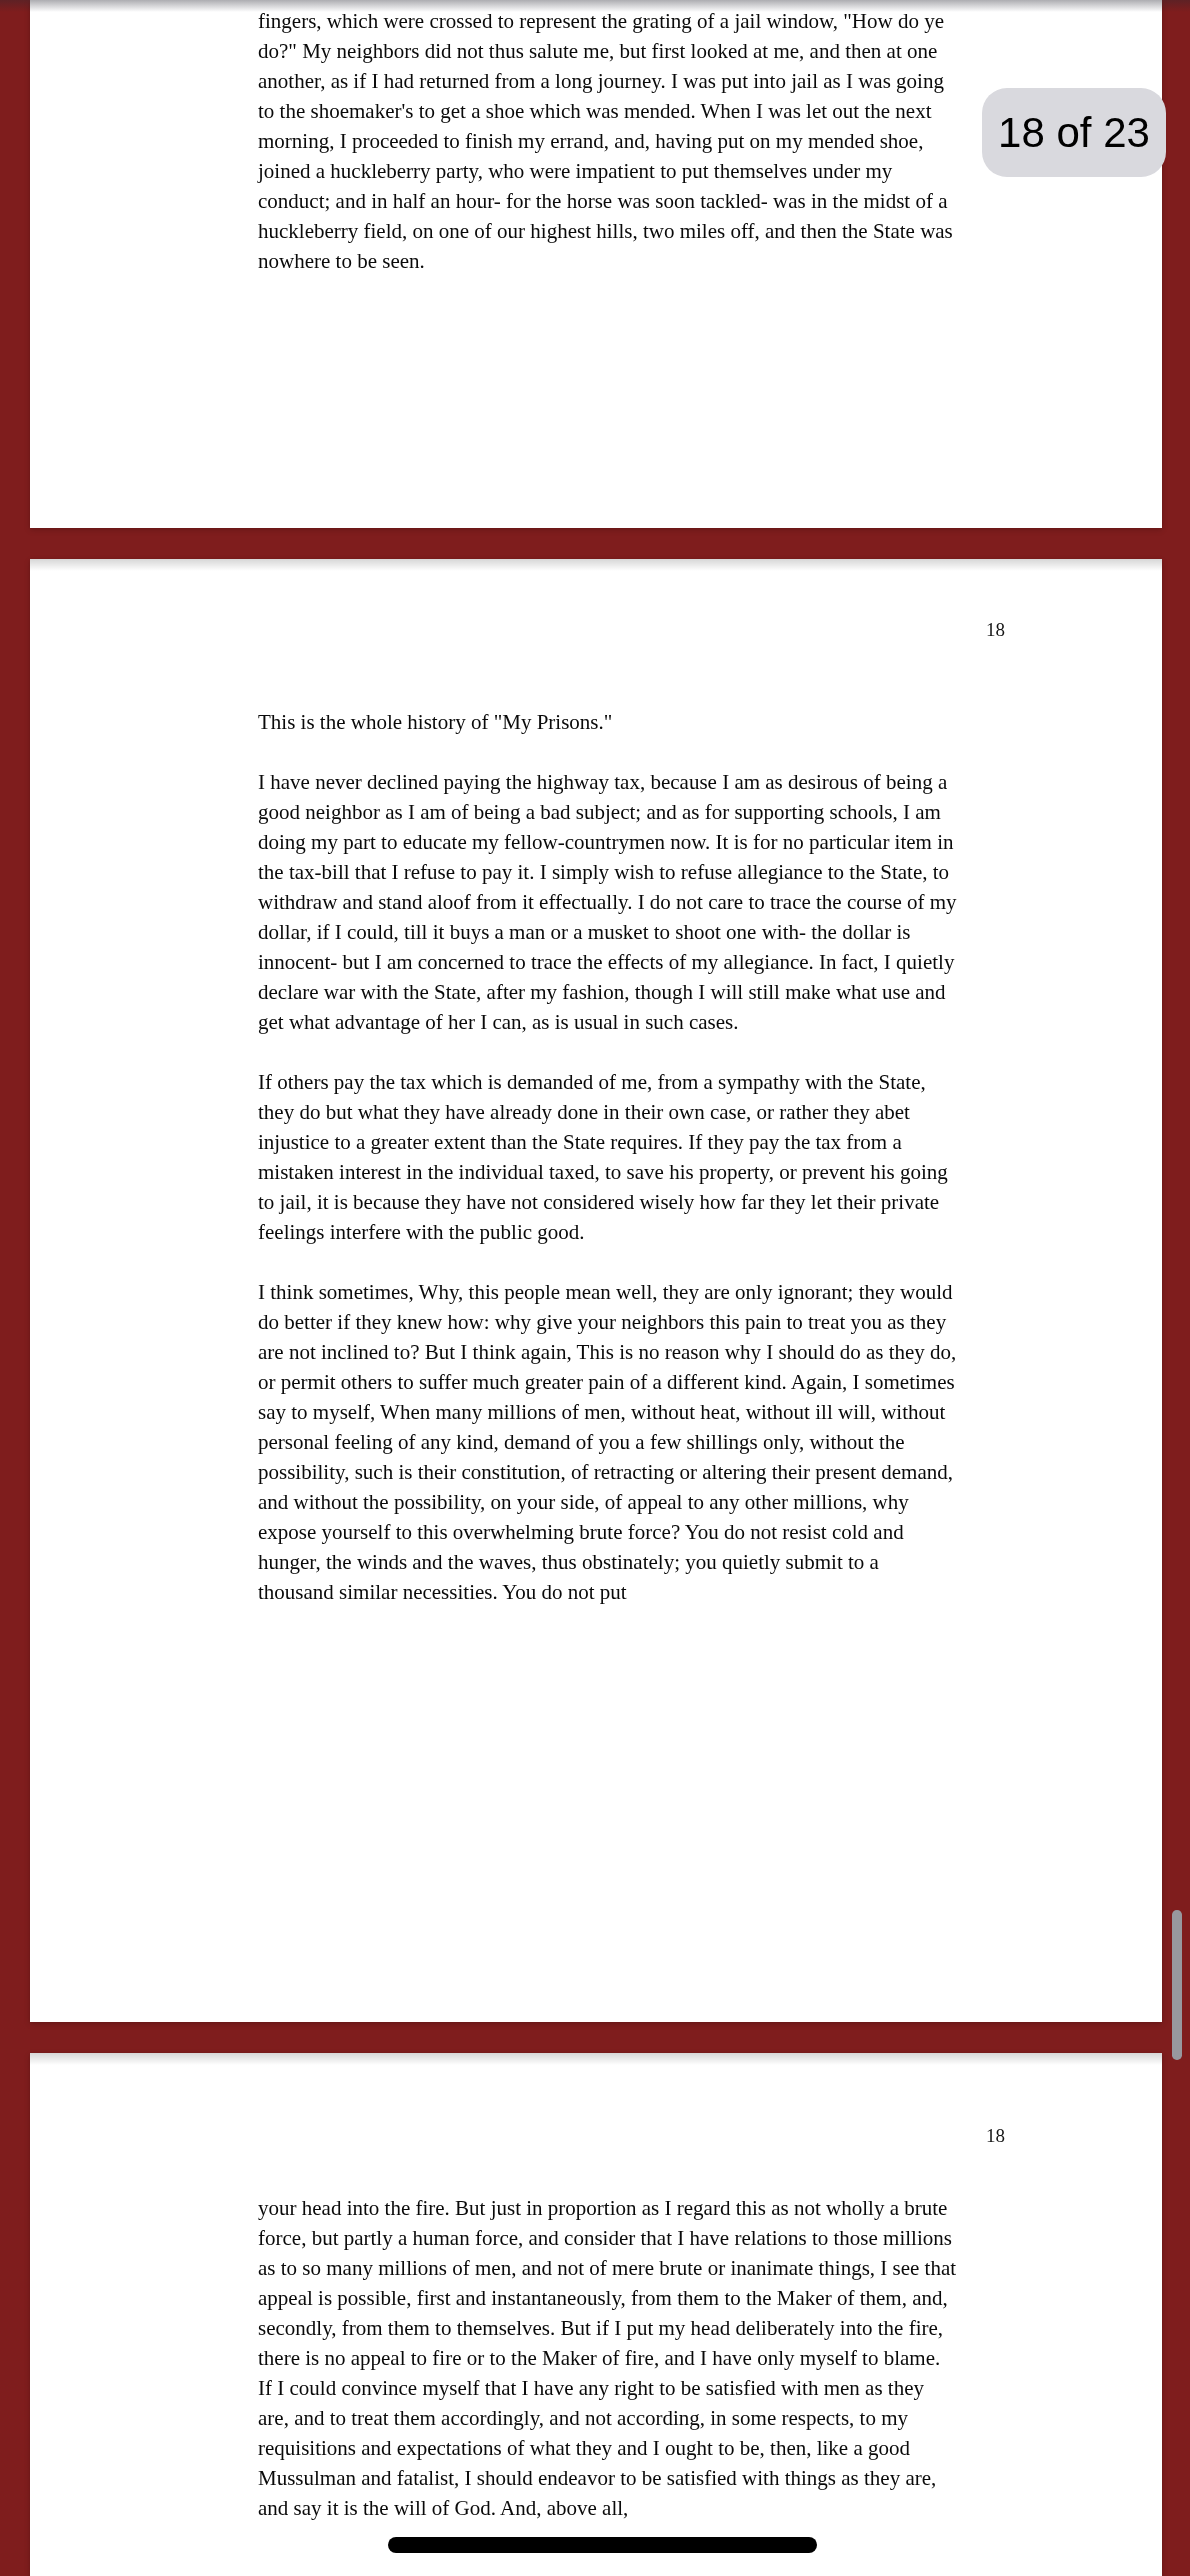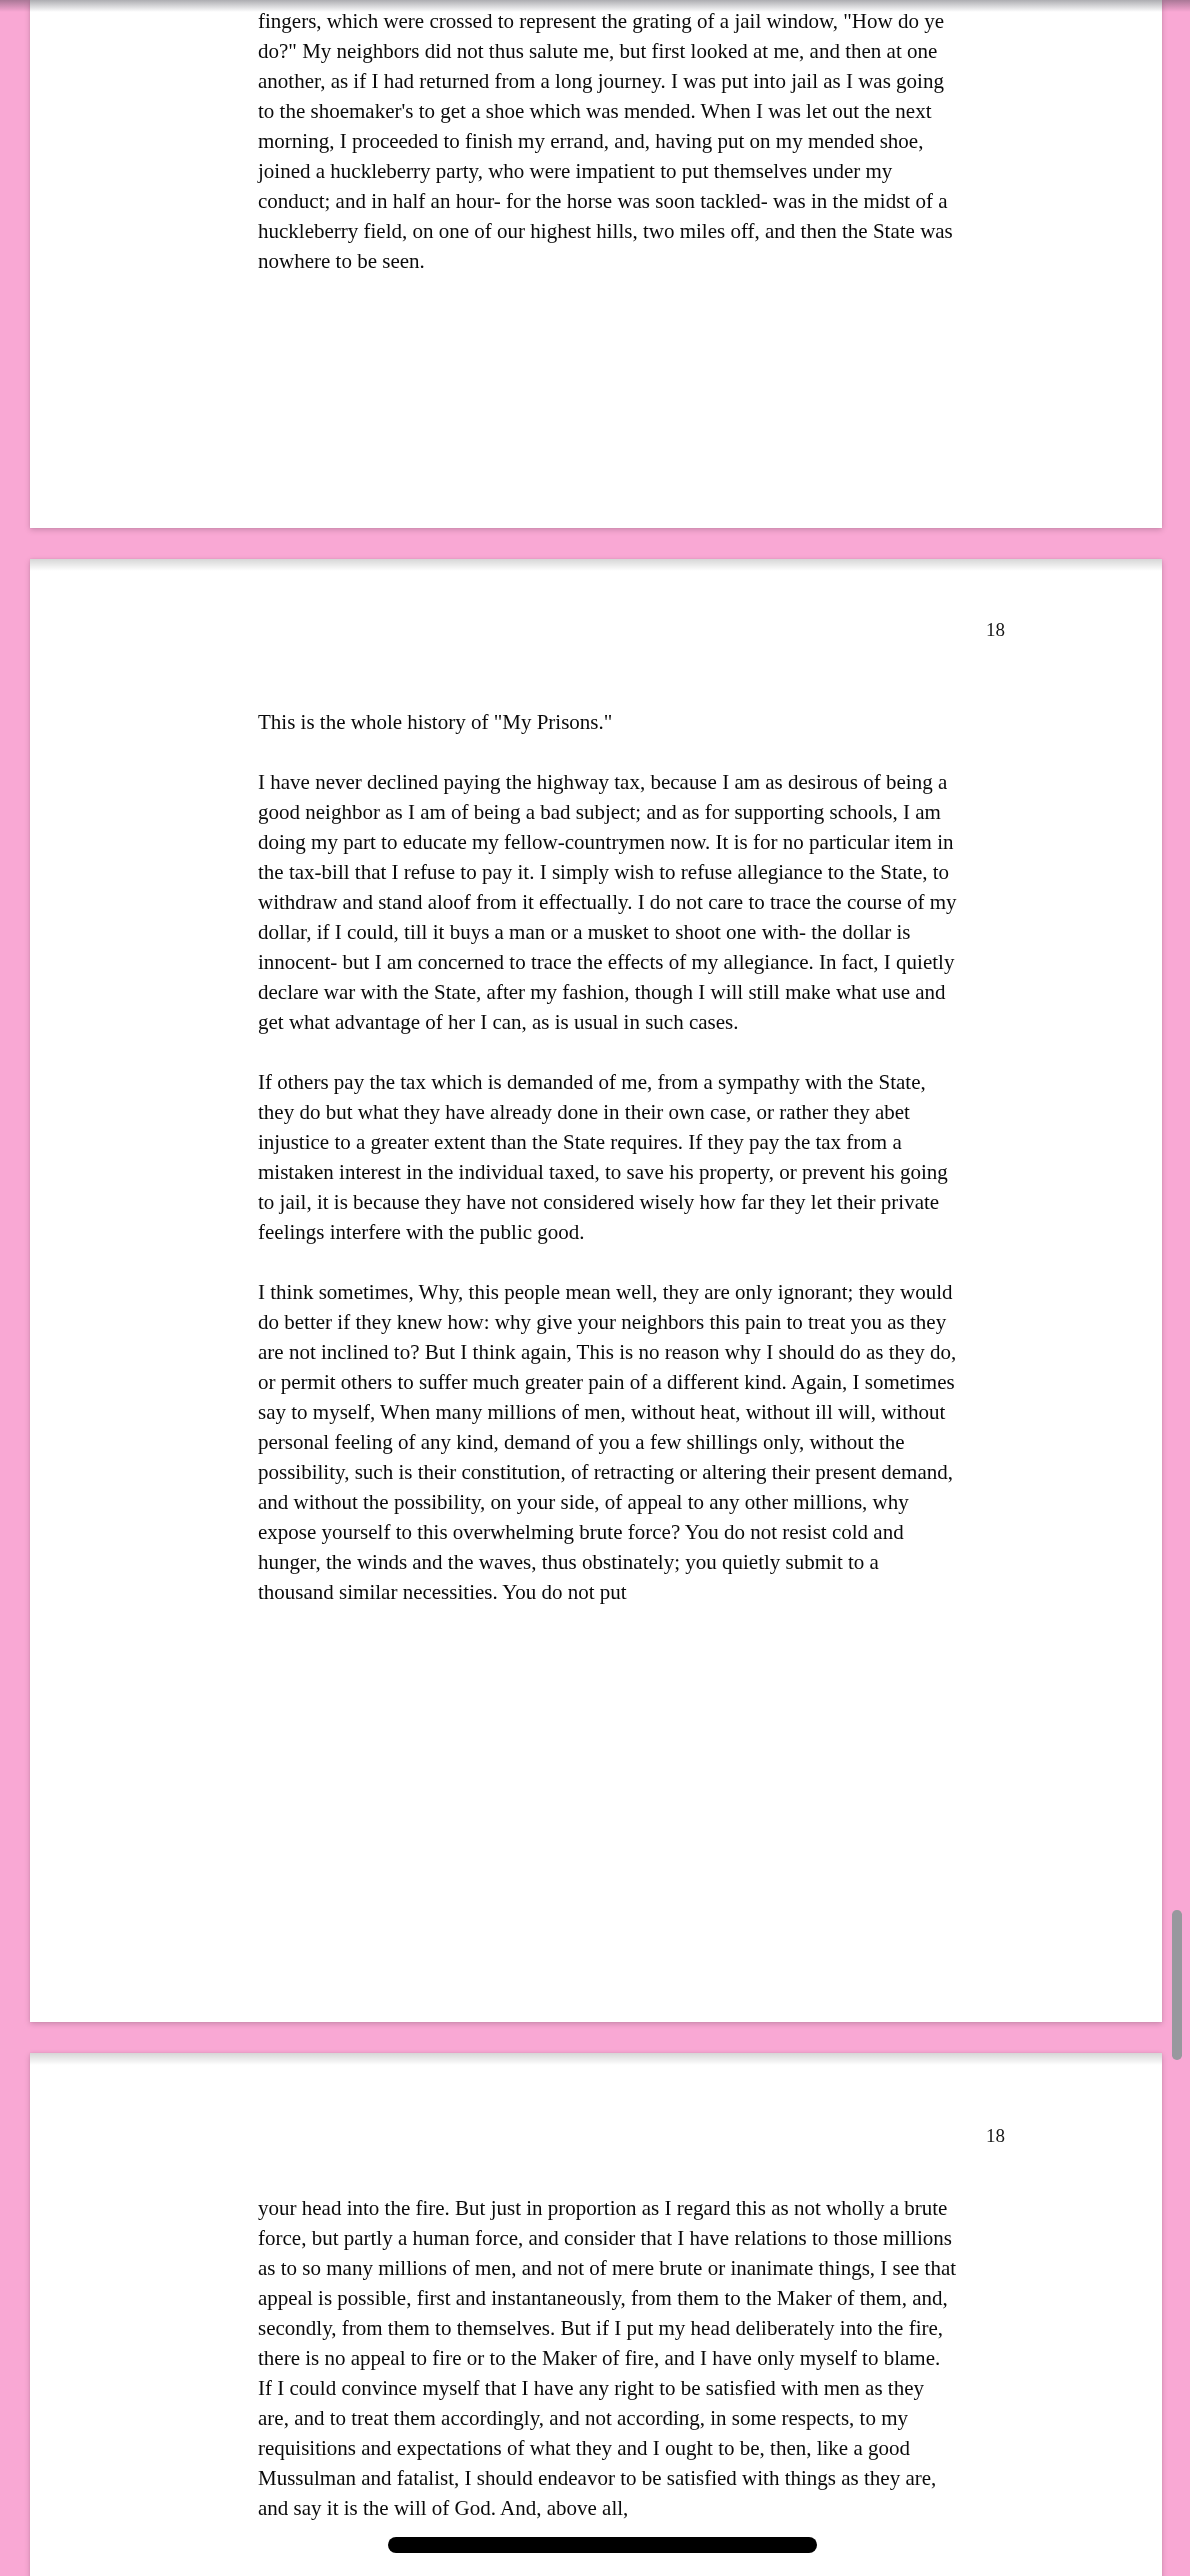--- a/index.html
+++ b/index.html
@@ -1,18 +1,18 @@
 <!DOCTYPE html>
 <html><head>
 <meta charset="utf-8">
 <style>
   html,body{margin:0;padding:0;background:#cfcfd4;}
   .viewport{
     position:relative;width:1190px;height:2576px;overflow:hidden;
-    background:#f9a8d4;font-family:"Liberation Serif",serif;
+    background:#7f1d1d;font-family:"Liberation Serif",serif;
   }
   .top-shade{
     position:absolute;left:0;top:0;width:1190px;height:11.5px;z-index:30;
     background:linear-gradient(to bottom,rgba(40,40,50,.38),rgba(40,40,50,0));
     pointer-events:none;
   }
   .page{
     position:absolute;left:30px;width:1132px;background:#ffffff;
     box-shadow:0 1.9px 5.8px rgba(0,0,0,.18),0 0 1.9px rgba(0,0,0,.08);
   }
@@ -76,19 +76,22 @@
   </div>
 
   <div class="page page-19">
     <div class="page-number">18</div>
     <div class="content">
       <p>your head into the fire. But just in proportion as I regard this as not wholly a brute force, but partly a human force, and consider that I have relations to those millions as to so many millions of men, and not of mere brute or inanimate things, I see that appeal is possible, first and instantaneously, from them to the Maker of them, and, secondly, from them to themselves. But if I put my head deliberately into the fire, there is no appeal to fire or to the Maker of fire, and I have only myself to blame. If I could convince myself that I have any right to be satisfied with men as they are, and to treat them accordingly, and not according, in some respects, to my requisitions and expectations of what they and I ought to be, then, like a good Mussulman and fatalist, I should endeavor to be satisfied with things as they are, and say it is the will of God. And, above all,</p>
     </div>
     <div class="ink-bar"></div>
   </div>
 
+  <div class="page-badge">
+    <span>18 of 23</span>
+  </div>
 
   <div class="scrollbar-thumb"></div>
 
   <div class="top-shade"></div>
 
 </div>
 
 
 </body></html>

